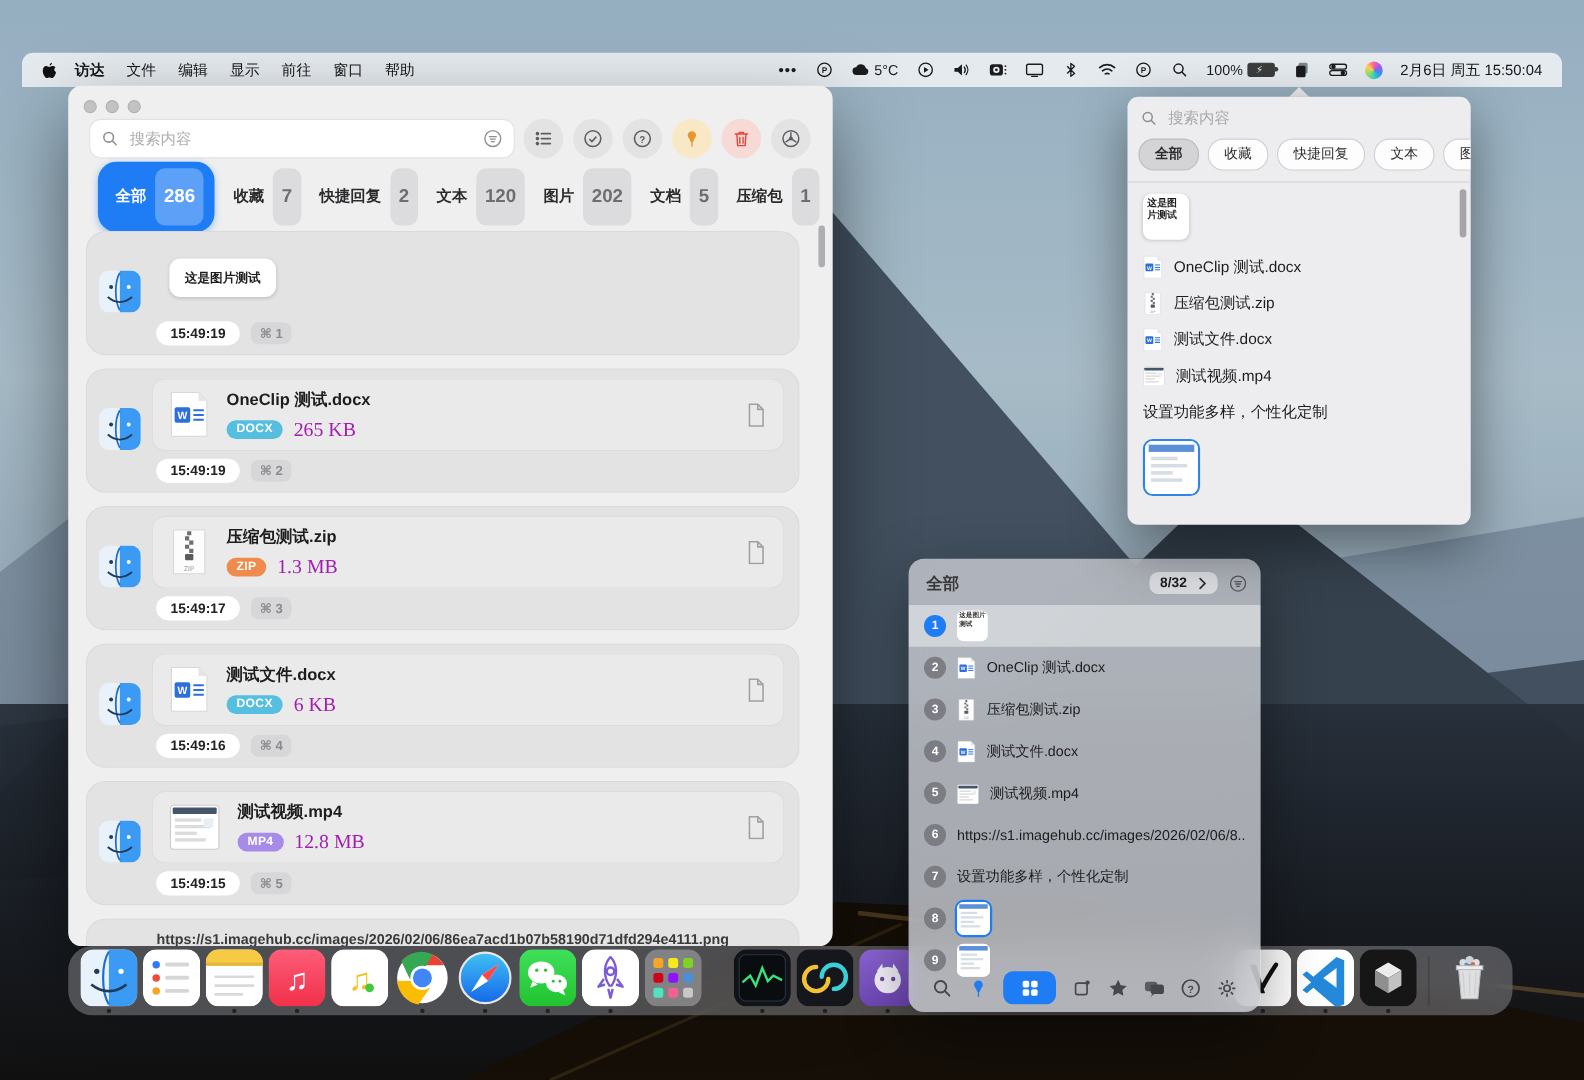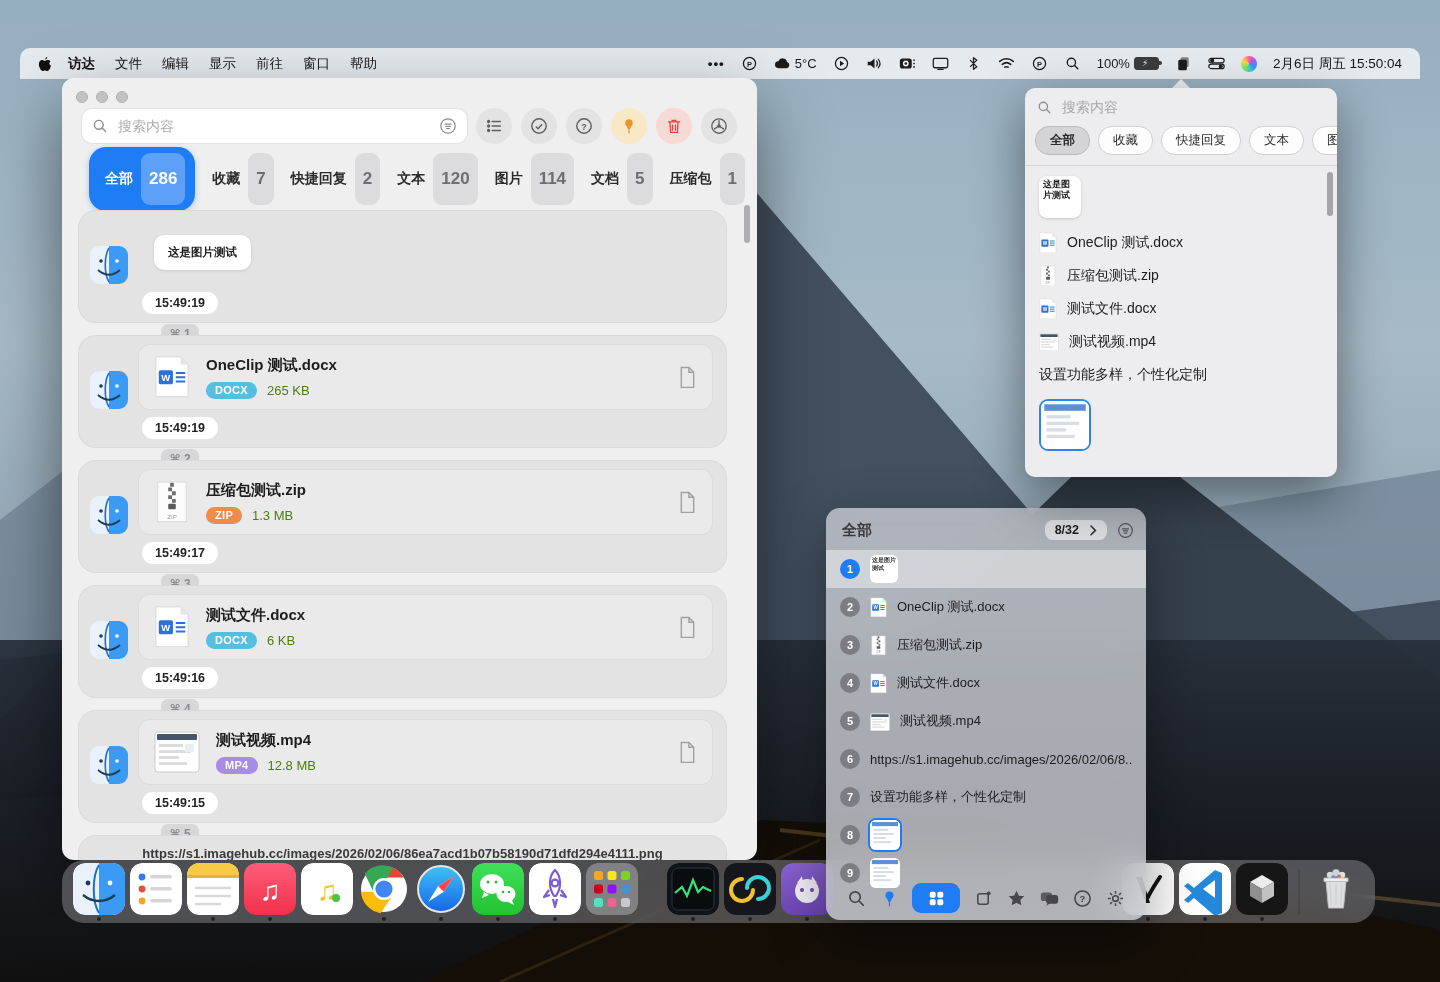--- a/index.html
+++ b/index.html
@@ -62,25 +62,25 @@
   .card .avatar{position:absolute;left:12px;top:36px;width:38px;height:38px;}
   .panel{position:absolute;left:60px;right:14px;top:9px;height:66px;border-radius:12px;
     background:#eaeaeb;box-shadow:inset 0 0 0 1px rgba(0,0,0,.06);display:flex;align-items:center;padding:0 16px;box-sizing:border-box;}
   .panel.plain{background:transparent;box-shadow:none;}
   .fic{width:36px;height:44px;flex:0 0 auto;}
   .fic.vid{width:46px;height:42px;}
   .fmeta{margin-left:16px;min-width:0;}
   .fname{font-size:15px;font-weight:700;color:#1d1d1f;white-space:nowrap;}
   .frow2{display:flex;align-items:center;gap:10px;margin-top:7px;}
   .badge{font-size:11px;font-weight:700;color:#fff;border-radius:9px;padding:2.5px 9px;letter-spacing:.3px;}
-  .fsize{font-size:13px;color:#4d7c0f;}
+  .fsize{font-size:18px;color:#a21caf;font-family:Liberation Serif, serif;}
   .docic{margin-left:auto;width:19px;height:23px;color:#a0a0a4;}
   .imgthumb{background:#fff;border-radius:10px;padding:10px 14px;font-size:11.5px;font-weight:700;color:#1d1d1f;
     max-width:100px;white-space:nowrap;overflow:hidden;box-shadow:0 1px 3px rgba(0,0,0,.12);}
-  .cmeta{position:absolute;left:64px;top:82px;display:flex;align-items:center;gap:10px;flex-direction:column;}
+  .cmeta{position:absolute;left:64px;top:82px;display:flex;align-items:center;gap:10px;}
   .timepill{background:#fff;border-radius:12px;padding:4px 13px;font-size:12.5px;font-weight:700;color:#222;}
   .keypill{background:#d7d7d9;border-radius:7px;padding:3px 8px;font-size:12px;font-weight:700;color:#8a8a8f;}
   .linkline{padding-top:11px;text-align:center;font-size:13px;font-weight:700;color:#3a3a3c;
     white-space:nowrap;overflow:hidden;}
   .mw-scroll{position:absolute;right:7px;top:127px;width:6px;height:38px;border-radius:3px;background:#aeaeb2;}
 
   
   .dropdown{position:absolute;left:1025px;top:88px;width:312px;height:389px;z-index:40;
     background:#ededef;border-radius:10px;box-shadow:0 18px 50px rgba(0,0,0,.45);overflow:hidden;}
   .dd-search{display:flex;align-items:center;gap:8px;padding:10px 12px 6px;}
@@ -367,21 +367,21 @@
         <div class="tab">
           <span class="lbl">快捷回复</span>
           <span class="cnt">2</span>
         </div>
         <div class="tab">
           <span class="lbl">文本</span>
           <span class="cnt">120</span>
         </div>
         <div class="tab">
           <span class="lbl">图片</span>
-          <span class="cnt">114</span>
+          <span class="cnt">202</span>
         </div>
         <div class="tab">
           <span class="lbl">文档</span>
           <span class="cnt">5</span>
         </div>
         <div class="tab">
           <span class="lbl">压缩包</span>
           <span class="cnt">1</span>
         </div>
       </div>

